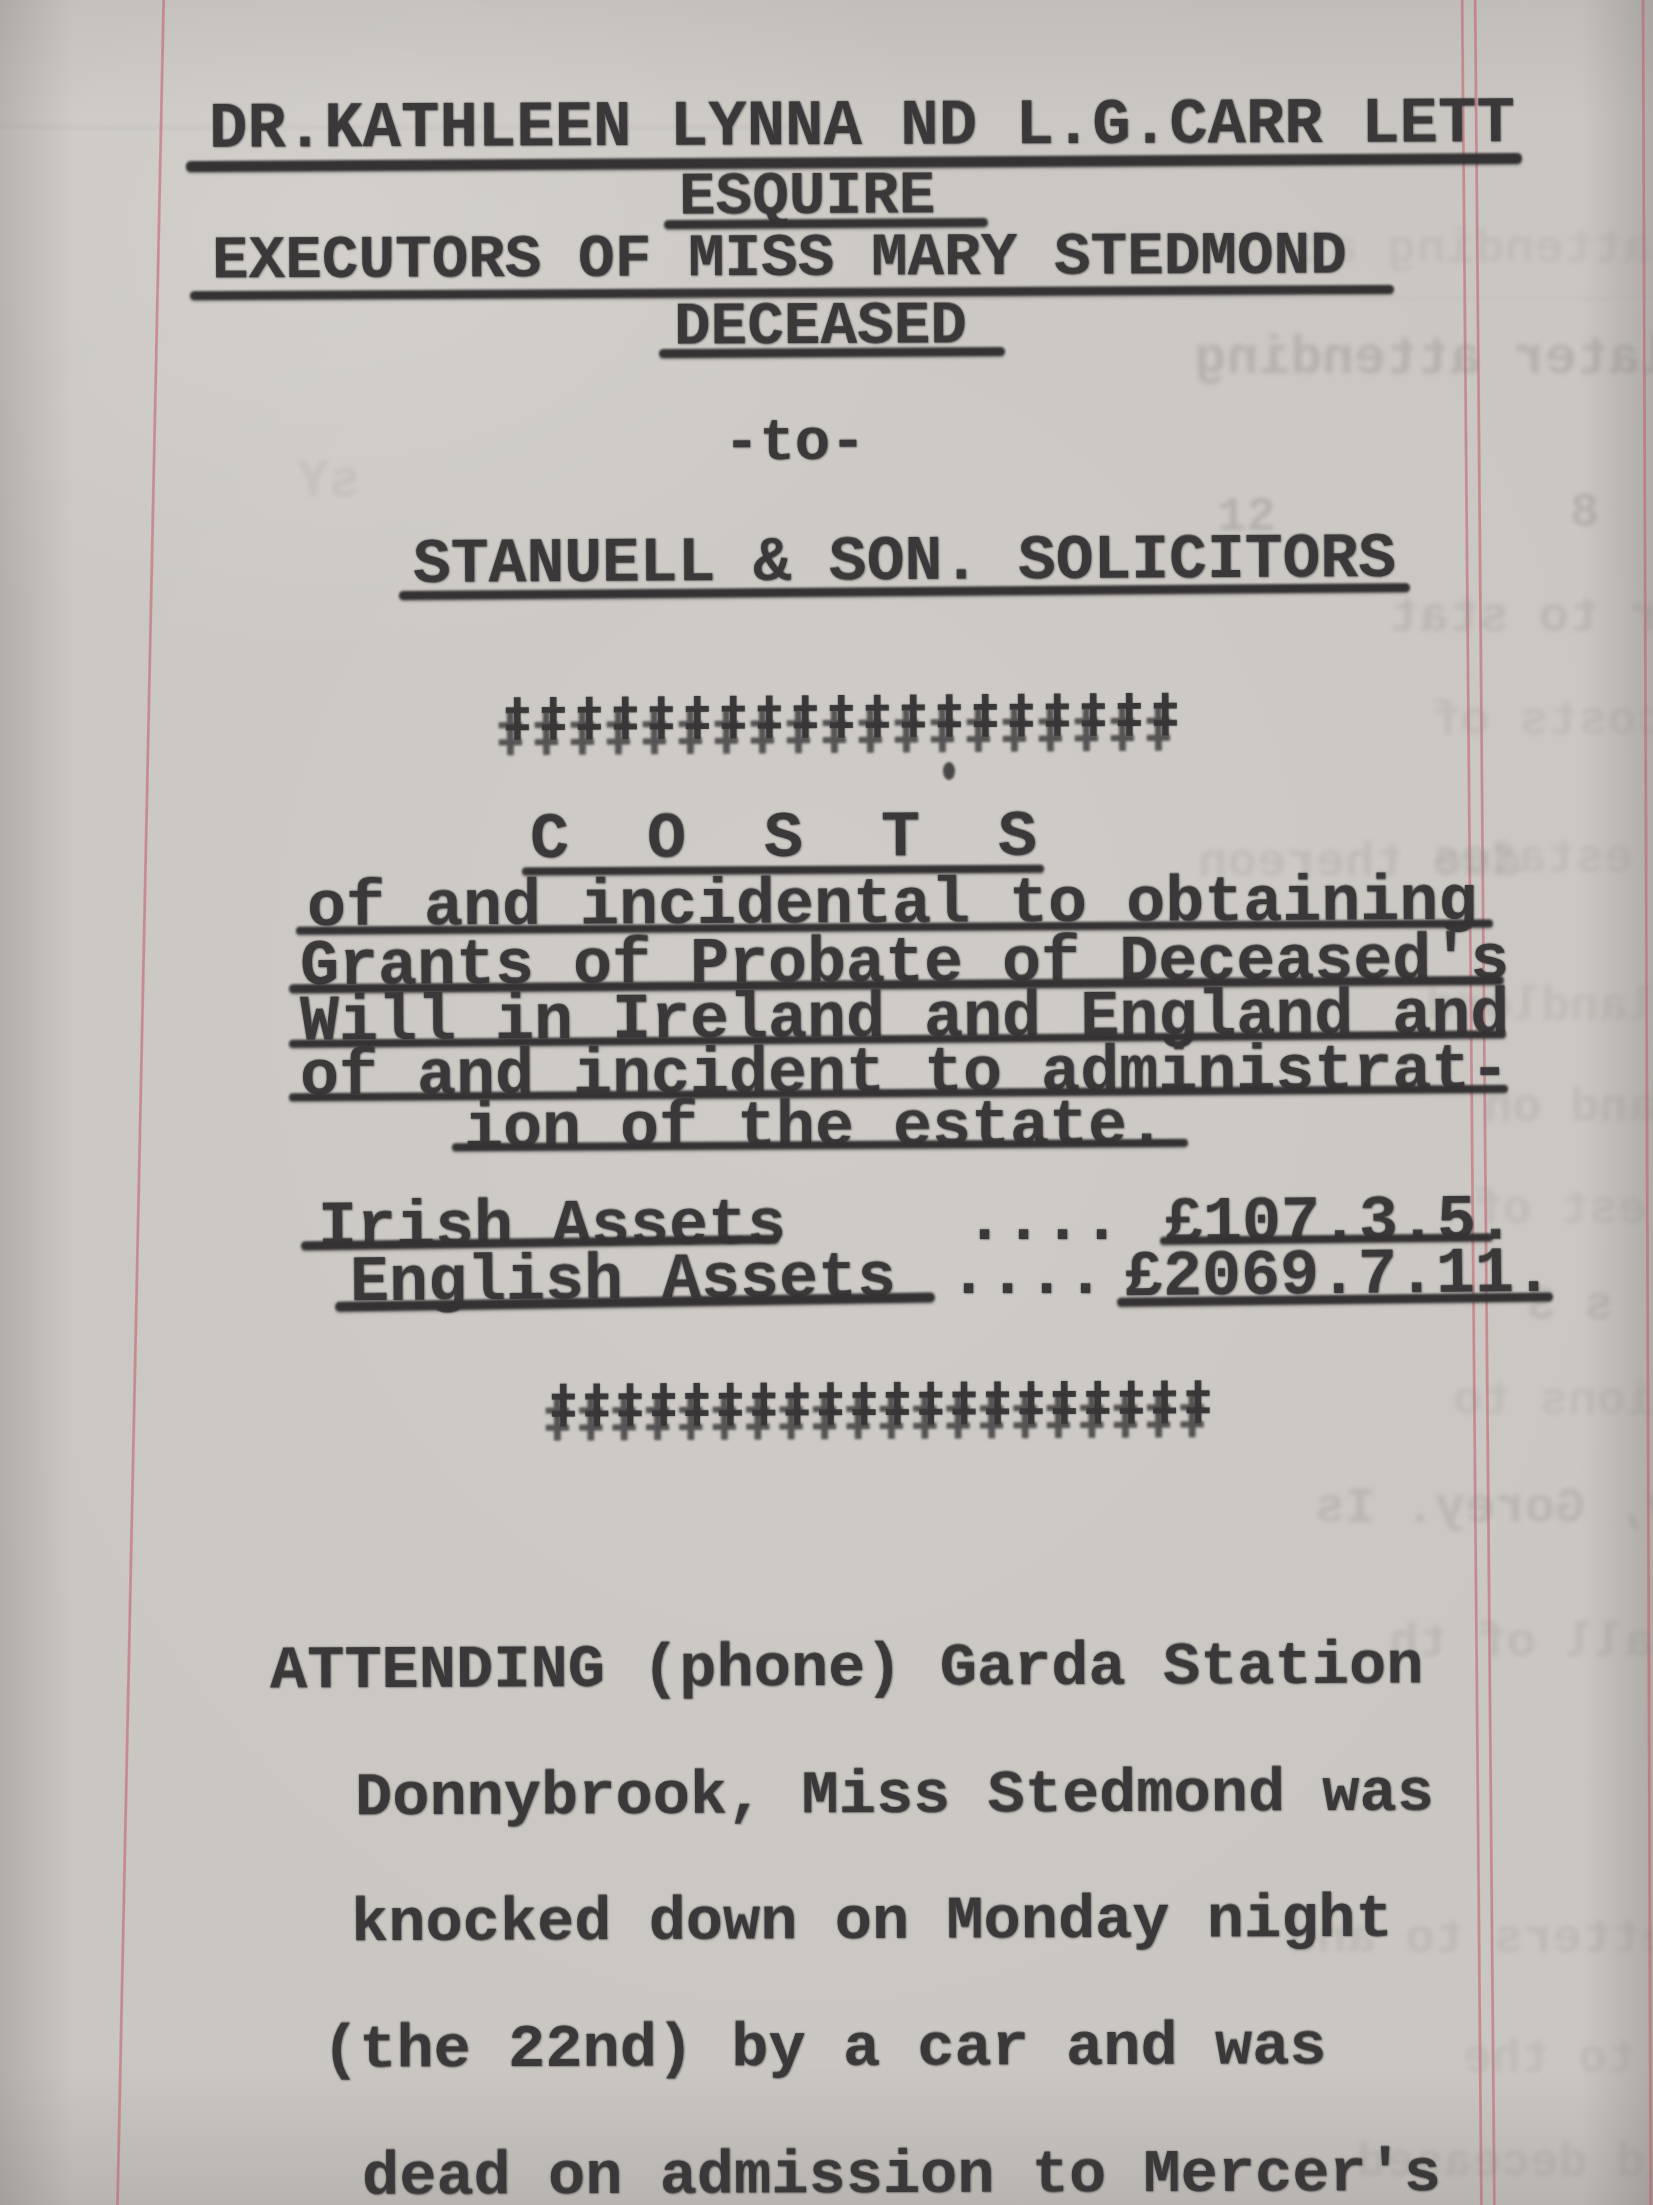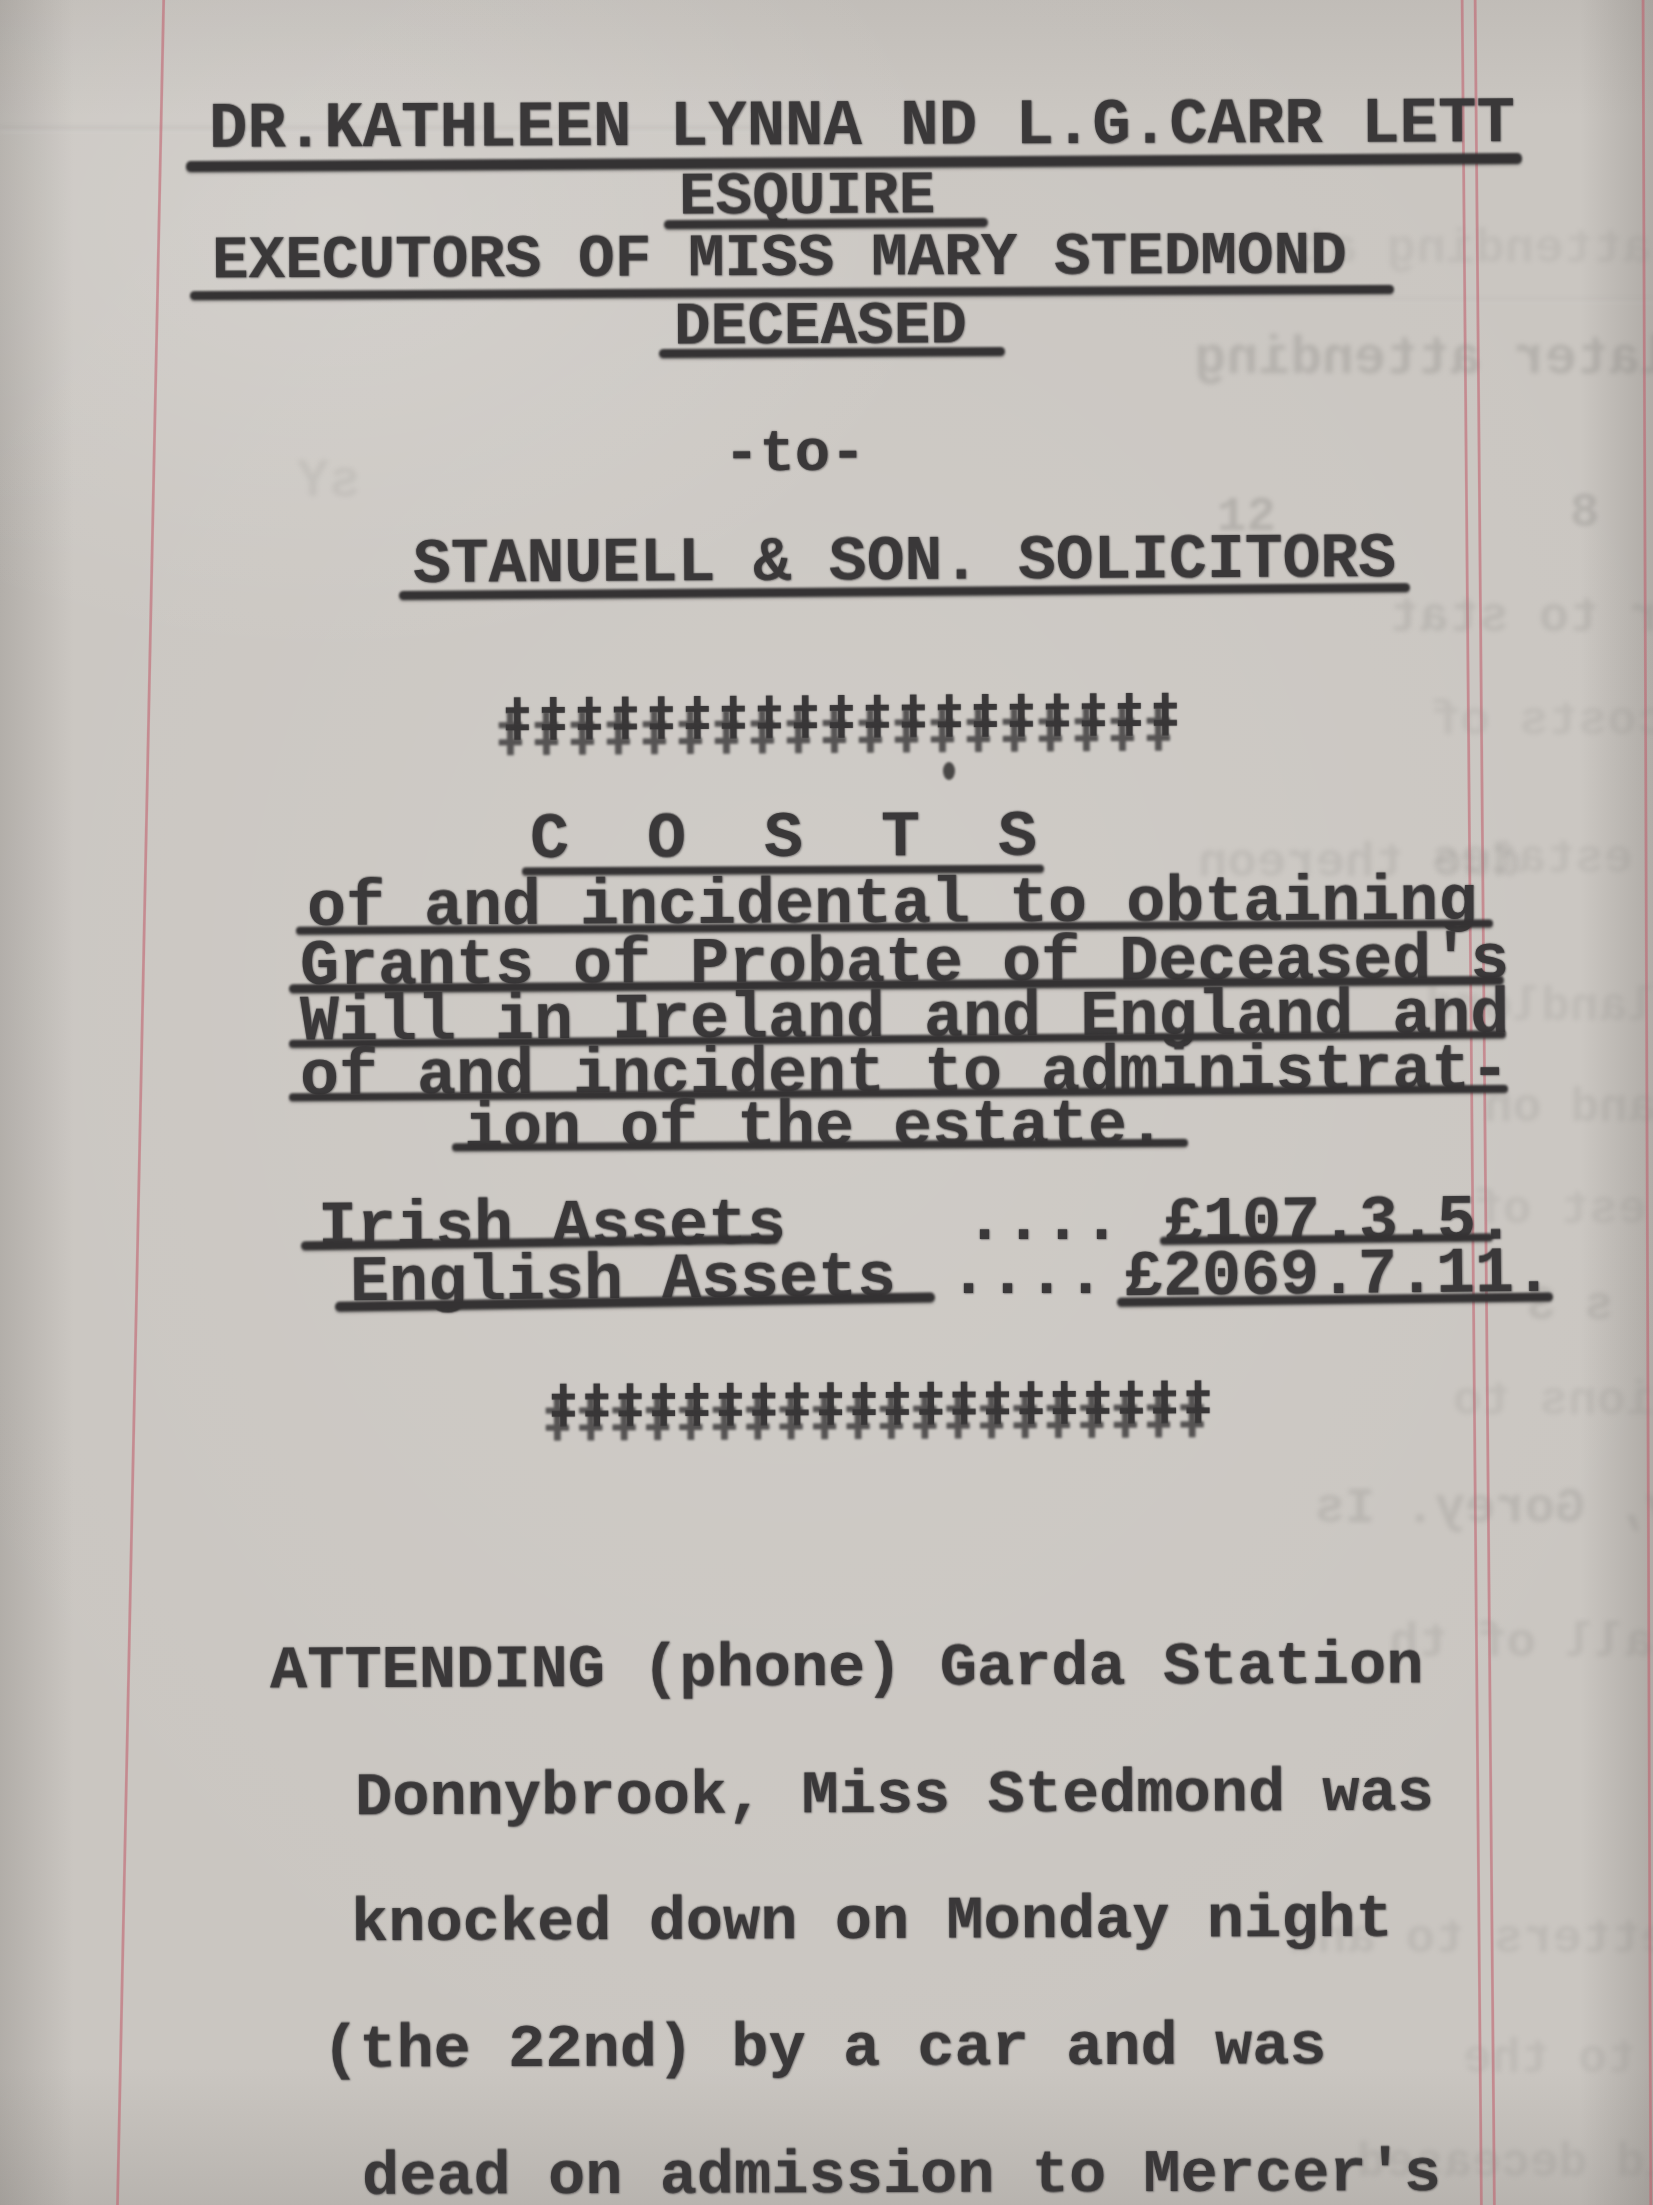--- a/index.html
+++ b/index.html
@@ -98,21 +98,21 @@
 
   <div class="tl" style="left:679px;top:166px;font-size:61px;transform:rotate(-0.3deg)">ESQUIRE</div>
   <div class="ul" style="left:664px;top:219px;width:324px;height:9px;transform:rotate(-0.4deg)"></div>
 
   <div class="tl" style="left:212px;top:228px;font-size:61px;transform:rotate(-0.25deg)">EXECUTORS OF MISS MARY STEDMOND</div>
   <div class="ul" style="left:190px;top:288px;width:1204px;height:9px;transform:rotate(-0.3deg)"></div>
 
   <div class="tl" style="left:674px;top:296px;font-size:61px;transform:rotate(-0.25deg)">DECEASED</div>
   <div class="ul" style="left:659px;top:348px;width:346px;height:8.5px;transform:rotate(-0.35deg)"></div>
 
-  <div class="tl" style="left:724px;top:425px;font-size:59px;transform:rotate(-0.3deg)">-to-</div>
+  <div class="tl" style="left:724px;top:414px;font-size:59px;transform:rotate(-0.3deg)">-to-</div>
 
   <div class="tl" style="left:413px;top:531px;font-size:63px;transform:rotate(-0.35deg)">STANUELL &amp; SON. SOLICITORS</div>
   <div class="ul" style="left:399px;top:587px;width:1011px;height:9px;transform:rotate(-0.45deg)"></div>
 
   <div class="drow" style="left:502px;top:690px;letter-spacing:5.3px;transform:rotate(-0.4deg)">‡‡‡‡‡‡‡‡‡‡‡‡‡‡‡‡‡‡‡</div>
   <div class="drow echo" style="left:495px;top:705px;letter-spacing:5.3px;transform:rotate(-0.4deg)">‡‡‡‡‡‡‡‡‡‡‡‡‡‡‡‡‡‡‡</div>
 
   <div class="tl" style="left:530px;top:807px;font-size:65px;transform:rotate(-0.3deg)">C  O  S  T  S</div>
   <div class="ul" style="left:522px;top:866px;width:522px;height:8px;transform:rotate(-0.3deg)"></div>
 

